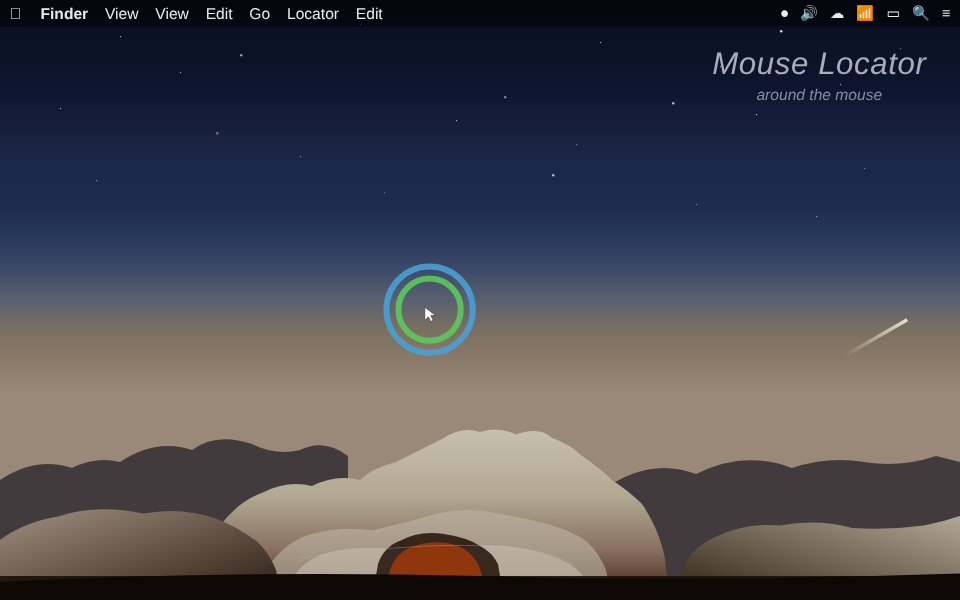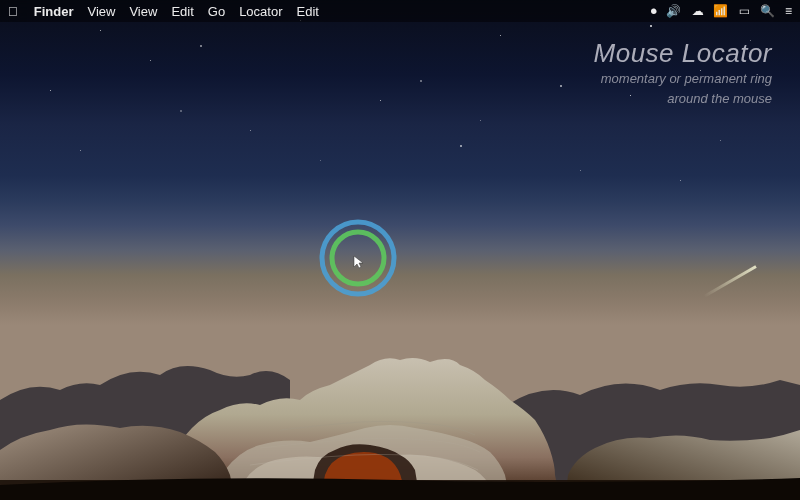--- a/index.html
+++ b/index.html
@@ -137,21 +137,21 @@
       z-index: 51;
       width: 14px;
       height: 14px;
     }
 
     
     .overlay-text {
       position: absolute;
       top: 38px;
       right: 28px;
-      text-align: right;
+      text-align: center;
       z-index: 100;
     }
 
     .overlay-title {
       font-size: 26px;
       color: rgba(200, 200, 210, 0.85);
       font-style: italic;
       font-weight: 300;
       letter-spacing: 0.5px;
       line-height: 1.2;
@@ -300,15 +300,14 @@
 </div>
 
 <div class="mouse-cursor">
   <svg viewBox="0 0 14 14" xmlns="http://www.w3.org/2000/svg">
     <path d="M2,1 L2,12 L5,9 L7,13 L9,12 L7,8 L11,8 Z" fill="white" stroke="#333" stroke-width="0.5"></path>
   </svg>
 </div>
 
 <div class="overlay-text">
   <div class="overlay-title">Mouse Locator</div>
-  <div class="overlay-subtitle">momentary or permanent ring</div>
   <div class="overlay-subtitle">around the mouse</div>
 </div>
 
 </body></html>

